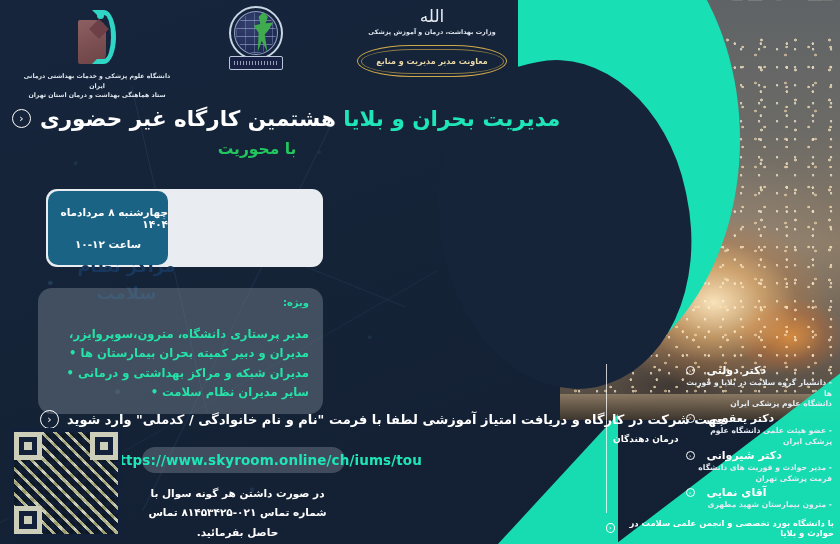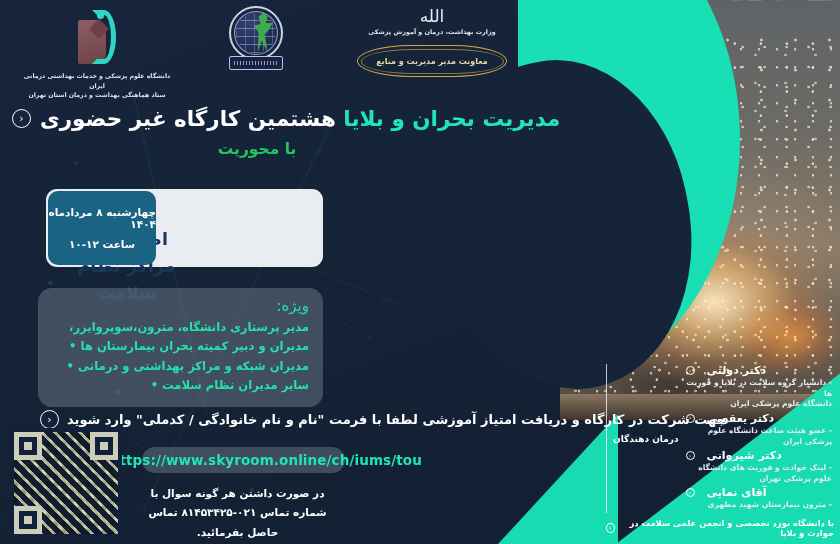--- a/index.html
+++ b/index.html
@@ -235,40 +235,40 @@
     position: absolute; inset: 0;
     background: #e9edf1;
     border-radius: 11px;
   }
   .topic-text {
     position: absolute; right: 130px; left: 14px; top: 10px;
     text-align: center;
     font-size: 17.5px; font-weight: 700; color: #17375c; line-height: 1.55;
   }
   .date-badge {
-    position: absolute; left: 2px; top: 2px; width: 108px; height: 74px;
+    position: absolute; left: 2px; top: 2px; width: 120px; height: 74px;
     background: #1b6384; border-radius: 10px;
     display: flex; flex-direction: column; align-items: center; justify-content: center;
     gap: 8px; color: #ffffff;
   }
   .date-badge div { font-size: 10.5px; font-weight: 700; }
   .topic-bar {
     position: absolute; left: 120px; top: 10px; width: 4px; height: 56px;
     background: #17375c; border-radius: 2px; opacity: 0;
   }
 
   .audience {
     position: absolute; top: 288px; right: 517px; left: 38px;
     background: rgba(126,140,152,.42);
     border-radius: 14px;
     padding: 9px 14px 11px;
     text-align: right;
   }
   .aud-head {
-    font-size: 15px; font-weight: 400; color: #25e3a8; margin-bottom: 3px;
+    font-size: 10px; font-weight: 700; color: #25e3a8; margin-bottom: 17px;
   }
   .aud-item {
     font-size: 11.6px; font-weight: 700; color: #25e3a8; line-height: 1.68;
   }
   .aud-item .b { color: #25e3a8; margin-left: 4px; }
 
   .enroll-row {
     position: absolute; top: 410px; right: 503px; left: 40px;
     display: flex; align-items: center; justify-content: flex-end; gap: 8px;
   }
@@ -490,29 +490,29 @@
             </div>
             <div class="sp-desc">- دانشیار گروه سلامت در بلایا و فوریت ها
 دانشگاه علوم پزشکی ایران</div>
           </div>
 
           <div class="sp-item">
             <div class="sp-name-row">
               <span class="sp-chev">‹</span>
               <span class="sp-name">دکتر یعقوبی</span>
             </div>
-            <div class="sp-desc">- عضو هیئت ساعت دانشگاه علوم پزشکی ایران</div>
+            <div class="sp-desc">- عضو هیئت علمی دانشگاه علوم پزشکی ایران</div>
           </div>
 
           <div class="sp-item">
             <div class="sp-name-row">
               <span class="sp-chev">‹</span>
               <span class="sp-name">دکتر شیروانی</span>
             </div>
-            <div class="sp-desc">- لینک حوادث و فوریت های دانشگاه علوم پزشکی تهران</div>
+            <div class="sp-desc">- مدیر حوادث و فوریت های دانشگاه فرمت پزشکی تهران</div>
           </div>
 
           <div class="sp-item">
             <div class="sp-name-row">
               <span class="sp-chev">‹</span>
               <span class="sp-name">آقای نمایی</span>
             </div>
             <div class="sp-desc">- مترون بیمارستان شهید مطهری</div>
           </div>
 

